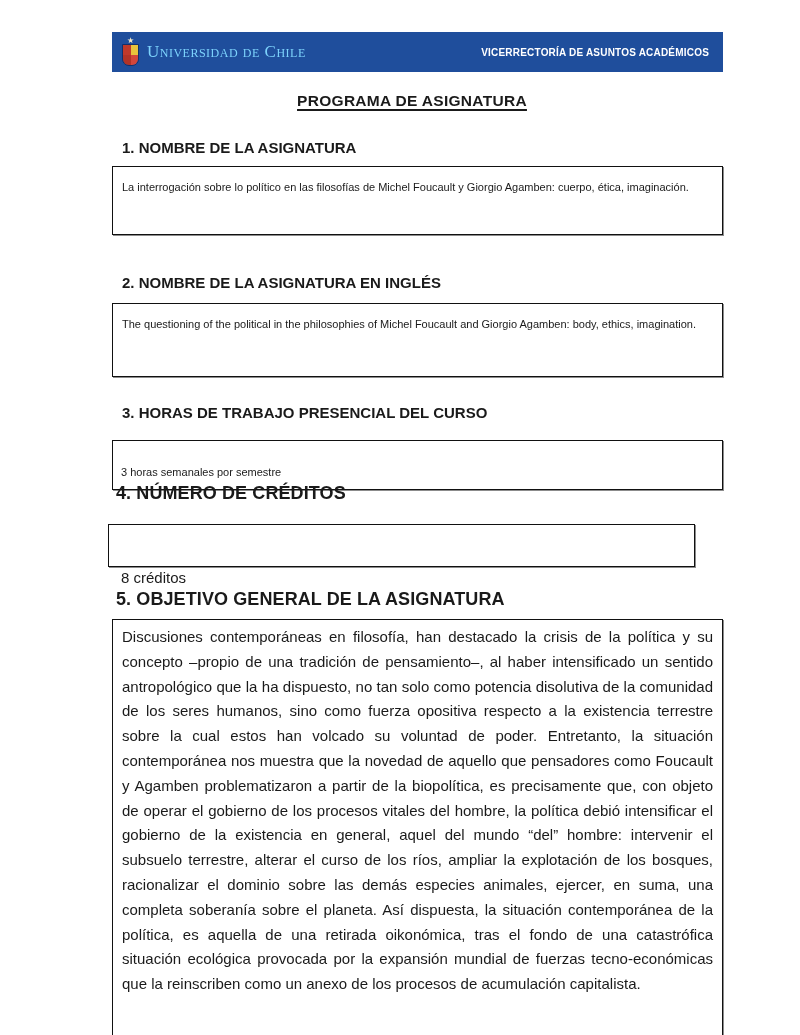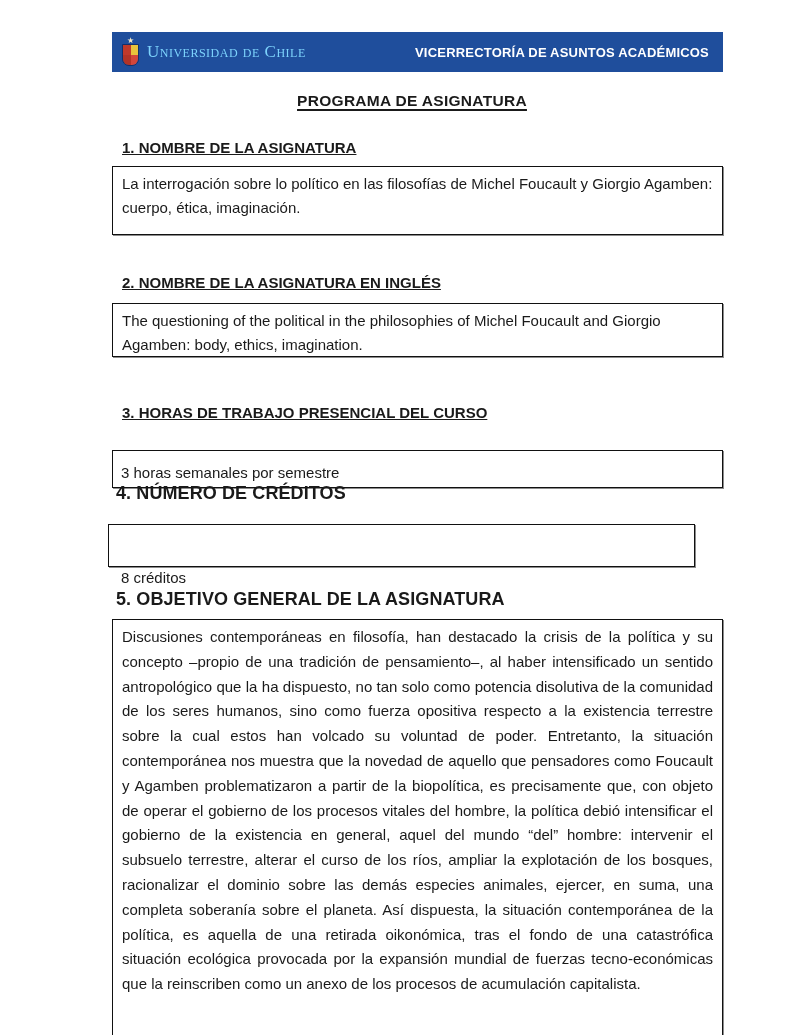--- a/index.html
+++ b/index.html
@@ -42,21 +42,21 @@
   .q4{background:#d3463a;}
   .university-name{
     font-family:"Liberation Serif", serif;
     font-variant:small-caps;
     letter-spacing:0.5px;
     font-size:17px;
     color:#7dd3fc;
     white-space:nowrap;
   }
   .office-name{
-    font-size:13px;
+    font-size:10px;
     font-weight:bold;
     color:#ffffff;
     letter-spacing:0.2px;
     white-space:nowrap;
   }
   
   .doc-title{
     position:absolute;
     top:92px; left:12px;
     width:100%;
@@ -66,34 +66,34 @@
     letter-spacing:0.3px;
     text-decoration:underline;
     text-decoration-thickness:2px;
     text-underline-offset:3px;
   }
   .sec-heading{
     position:absolute;
     font-weight:bold;
     white-space:nowrap;
   }
-  .h-minor{left:122px;font-size:15px;text-decoration:underline;}
+  .h-minor{left:122px;font-size:15px;}
   .h-major{left:116px;font-size:18px;letter-spacing:0.1px;}
   .box{
     position:absolute;
     left:112px;
     width:611px;
     box-sizing:border-box;
     border:1.5px solid #111;
     background:#ffffff;
     box-shadow:1px 1px 0 rgba(0,0,0,0.45);
   }
   .box-text{
-    font-size:15px;
-    line-height:24px;
+    font-size:11px;
+    line-height:30px;
     padding:5px 9px;
   }
   .box-bottom{
     display:flex;
     align-items:flex-end;
   }
   .box-bottom .box-text{padding:2px 8px 2px;}
   .box-credits{
     left:108px;
     width:587px;
@@ -134,26 +134,26 @@
   </div>
 
   <div class="doc-title">PROGRAMA DE ASIGNATURA</div>
 
   <div class="sec-heading h-minor" style="top:139px">1. NOMBRE DE LA ASIGNATURA</div>
   <div class="box" style="top:166px;height:69px">
     <div class="box-text">La interrogación sobre lo político en las filosofías de Michel Foucault y Giorgio Agamben: cuerpo, ética, imaginación.</div>
   </div>
 
   <div class="sec-heading h-minor" style="top:274px">2. NOMBRE DE LA ASIGNATURA EN INGLÉS</div>
-  <div class="box" style="top:303px;height:54px">
+  <div class="box" style="top:303px;height:74px">
     <div class="box-text">The questioning of the political in the philosophies of Michel Foucault and Giorgio Agamben: body, ethics, imagination.</div>
   </div>
 
   <div class="sec-heading h-minor" style="top:404px">3. HORAS DE TRABAJO PRESENCIAL DEL CURSO</div>
-  <div class="box box-bottom" style="top:450px;height:38px">
+  <div class="box box-bottom" style="top:440px;height:50px">
     <div class="box-text">3 horas semanales por semestre</div>
   </div>
 
   <div class="sec-heading h-major" style="top:483px">4. NÚMERO DE CRÉDITOS</div>
   <div class="box box-credits" style="top:524px;height:43px">
     <div class="credit-line credit-line-1">8 créditos</div>
   </div>
 
   <div class="sec-heading h-major" style="top:589px">5. OBJETIVO GENERAL DE LA ASIGNATURA</div>
   <div class="box box-objective" style="top:619px;height:470px">

